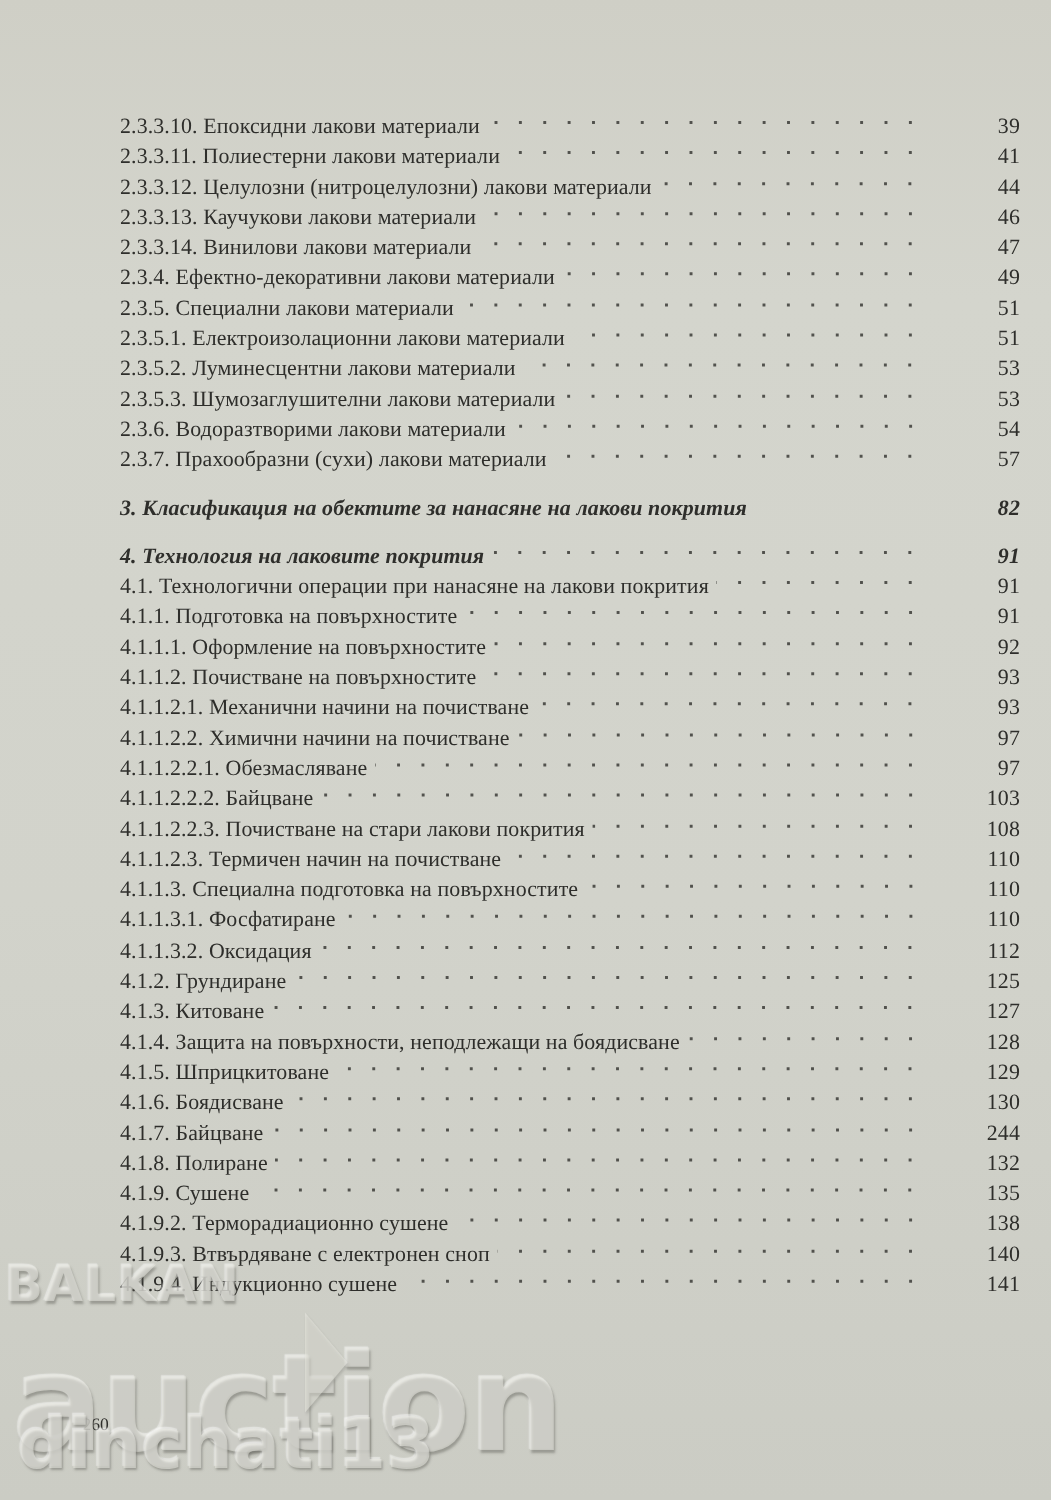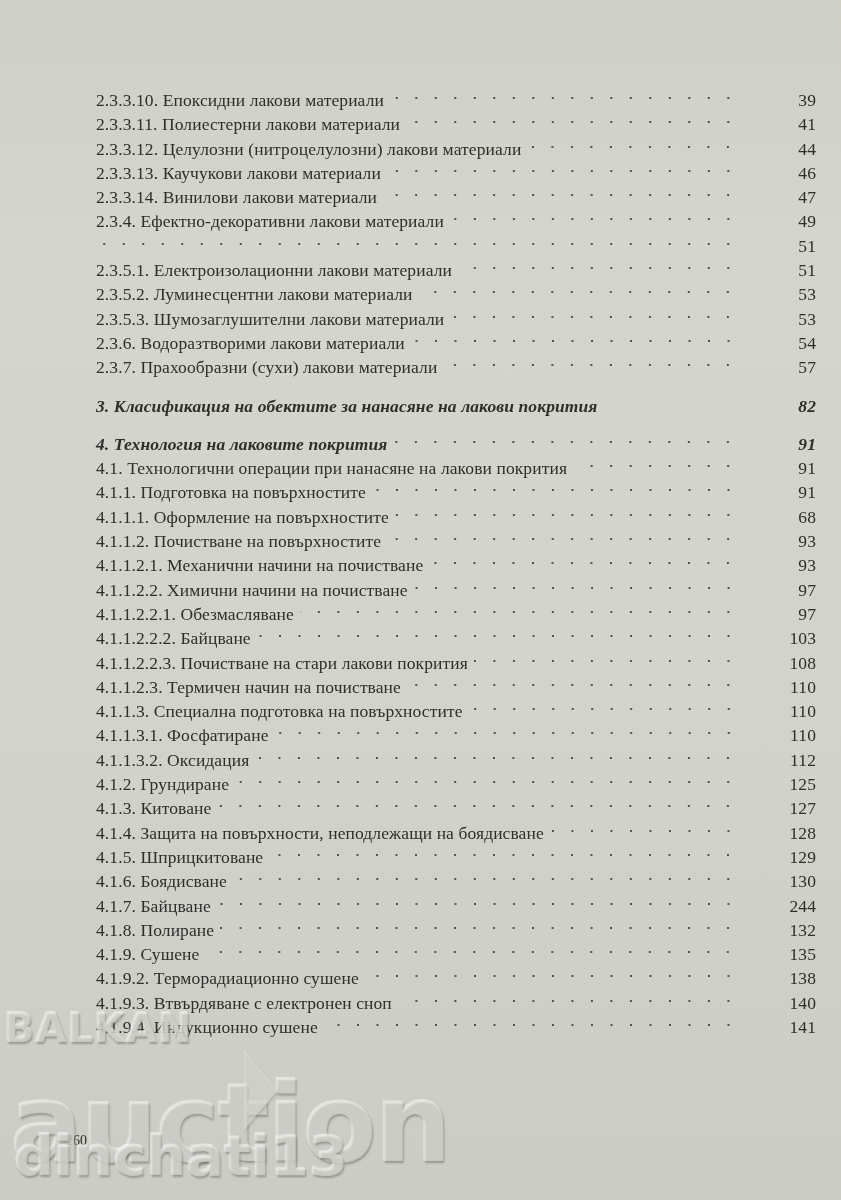--- a/index.html
+++ b/index.html
@@ -144,20 +144,21 @@
         <span class="label"><span>2.3.3.14.</span> <span>Винилови лакови материали</span></span>
         <span class="leader"></span>
         <span class="page-num">47</span>
       </div>
       <div class="row">
         <span class="label"><span>2.3.4.</span> <span>Ефектно-декоративни лакови материали</span></span>
         <span class="leader"></span>
         <span class="page-num">49</span>
       </div>
       <div class="row">
+        <span class="label"><span>2.3.5.</span> <span>Специални лакови материали</span></span>
         <span class="leader"></span>
         <span class="page-num">51</span>
       </div>
       <div class="row">
         <span class="label"><span>2.3.5.1.</span> <span>Електроизолационни лакови материали</span></span>
         <span class="leader"></span>
         <span class="page-num">51</span>
       </div>
       <div class="row">
         <span class="label"><span>2.3.5.2.</span> <span>Луминесцентни лакови материали</span></span>
@@ -195,21 +196,21 @@
         <span class="page-num">91</span>
       </div>
       <div class="row">
         <span class="label"><span>4.1.1.</span> <span>Подготовка на повърхностите</span></span>
         <span class="leader"></span>
         <span class="page-num">91</span>
       </div>
       <div class="row">
         <span class="label"><span>4.1.1.1.</span> <span>Оформление на повърхностите</span></span>
         <span class="leader"></span>
-        <span class="page-num">68</span>
+        <span class="page-num">92</span>
       </div>
       <div class="row">
         <span class="label"><span>4.1.1.2.</span> <span>Почистване на повърхностите</span></span>
         <span class="leader"></span>
         <span class="page-num">93</span>
       </div>
       <div class="row">
         <span class="label"><span>4.1.1.2.1.</span> <span>Механични начини на почистване</span></span>
         <span class="leader"></span>
         <span class="page-num">93</span>

